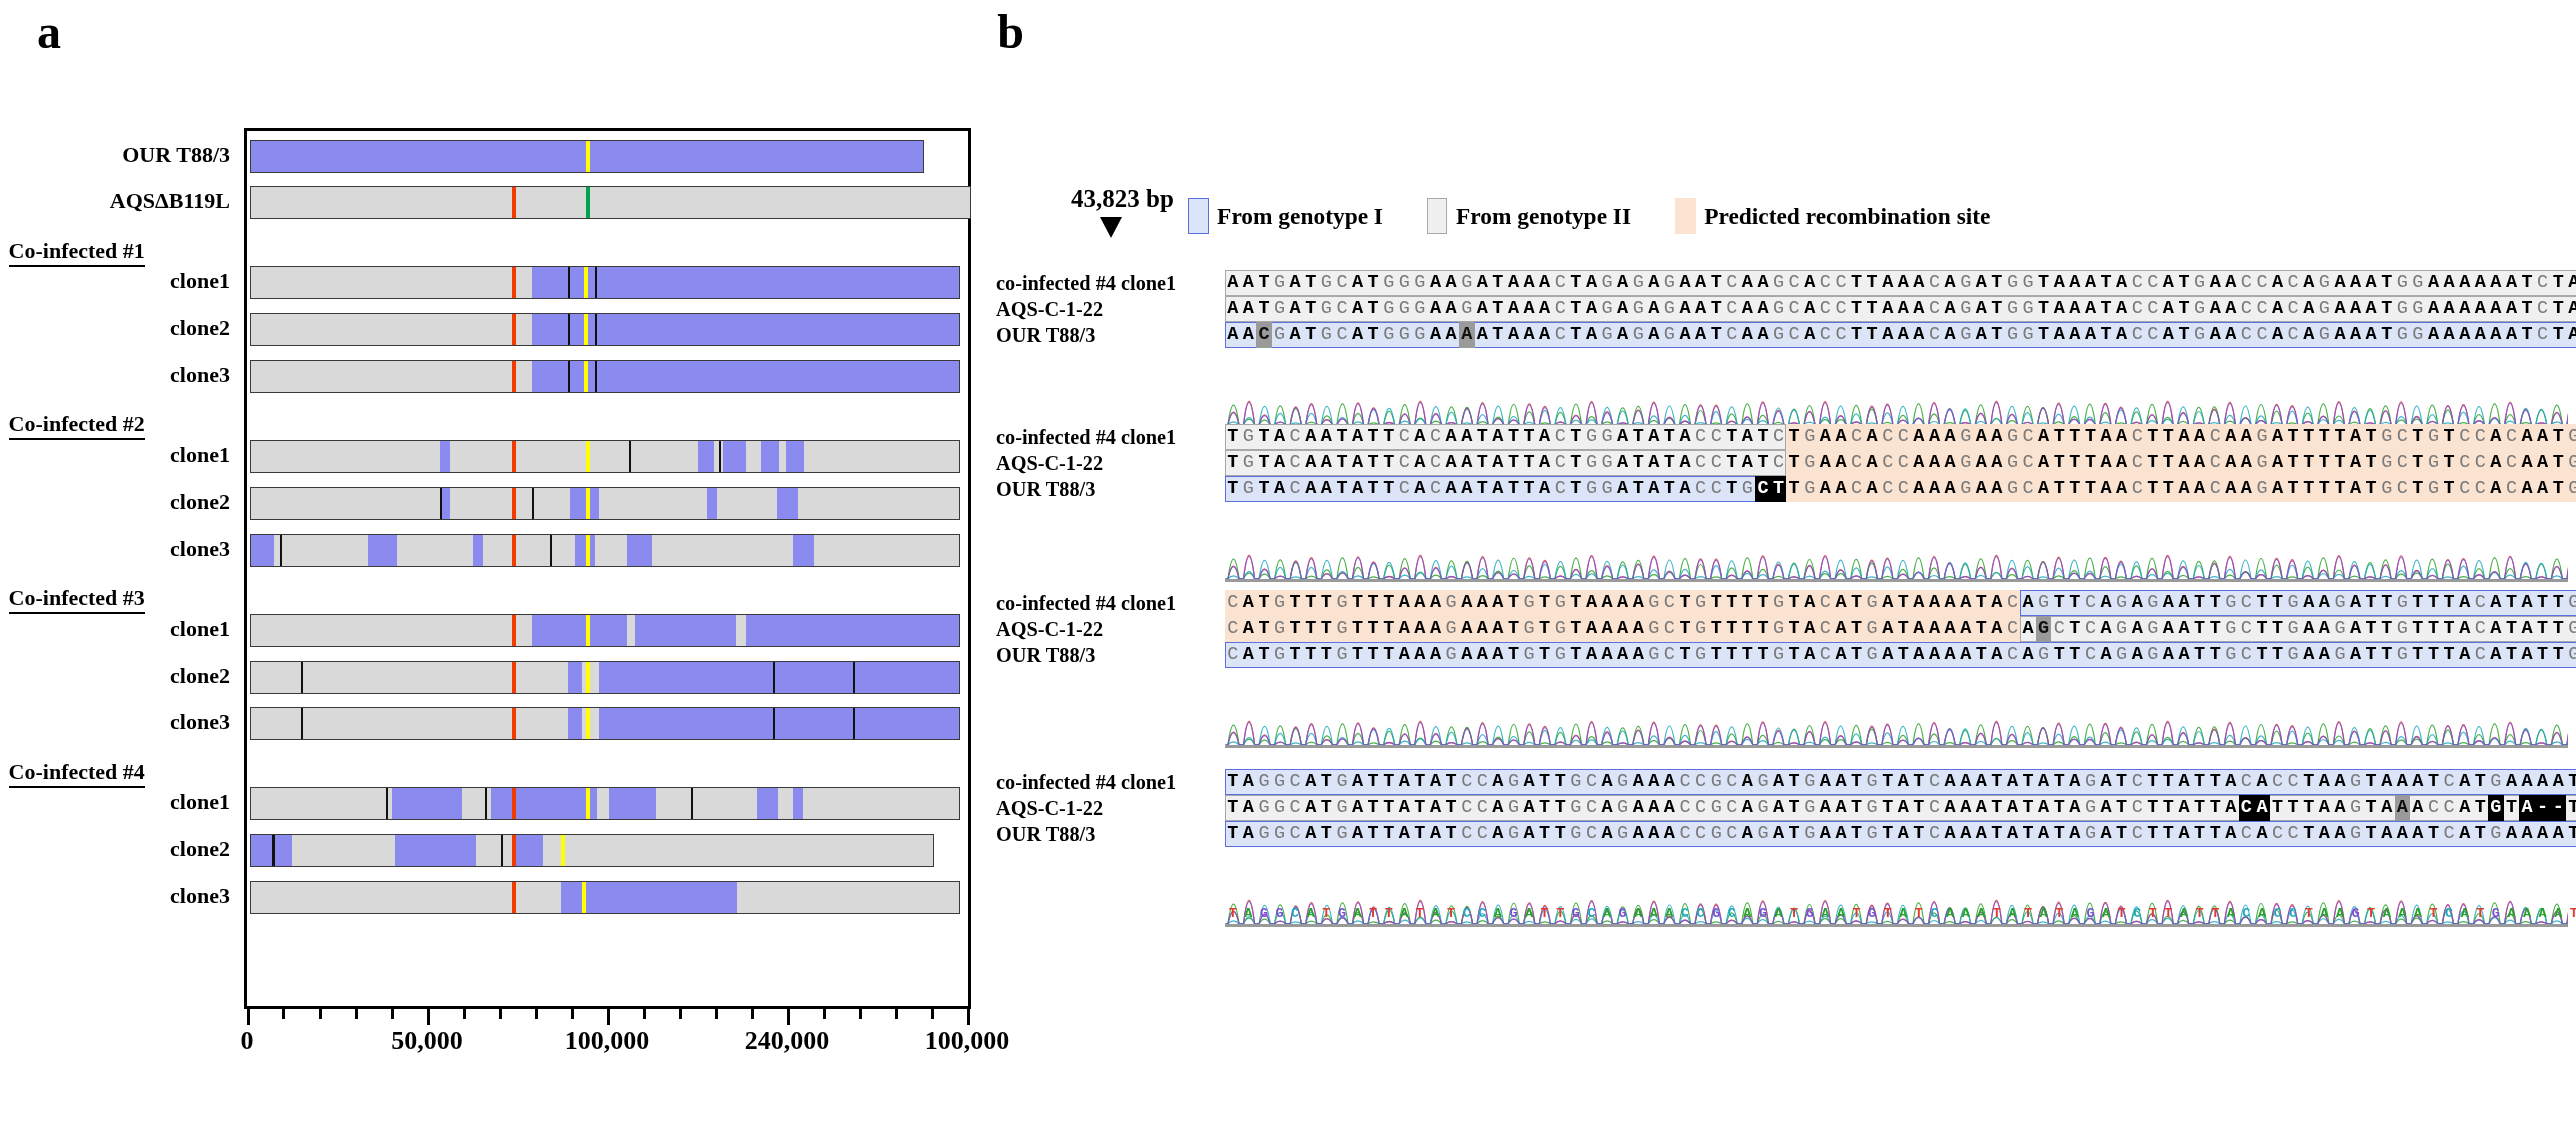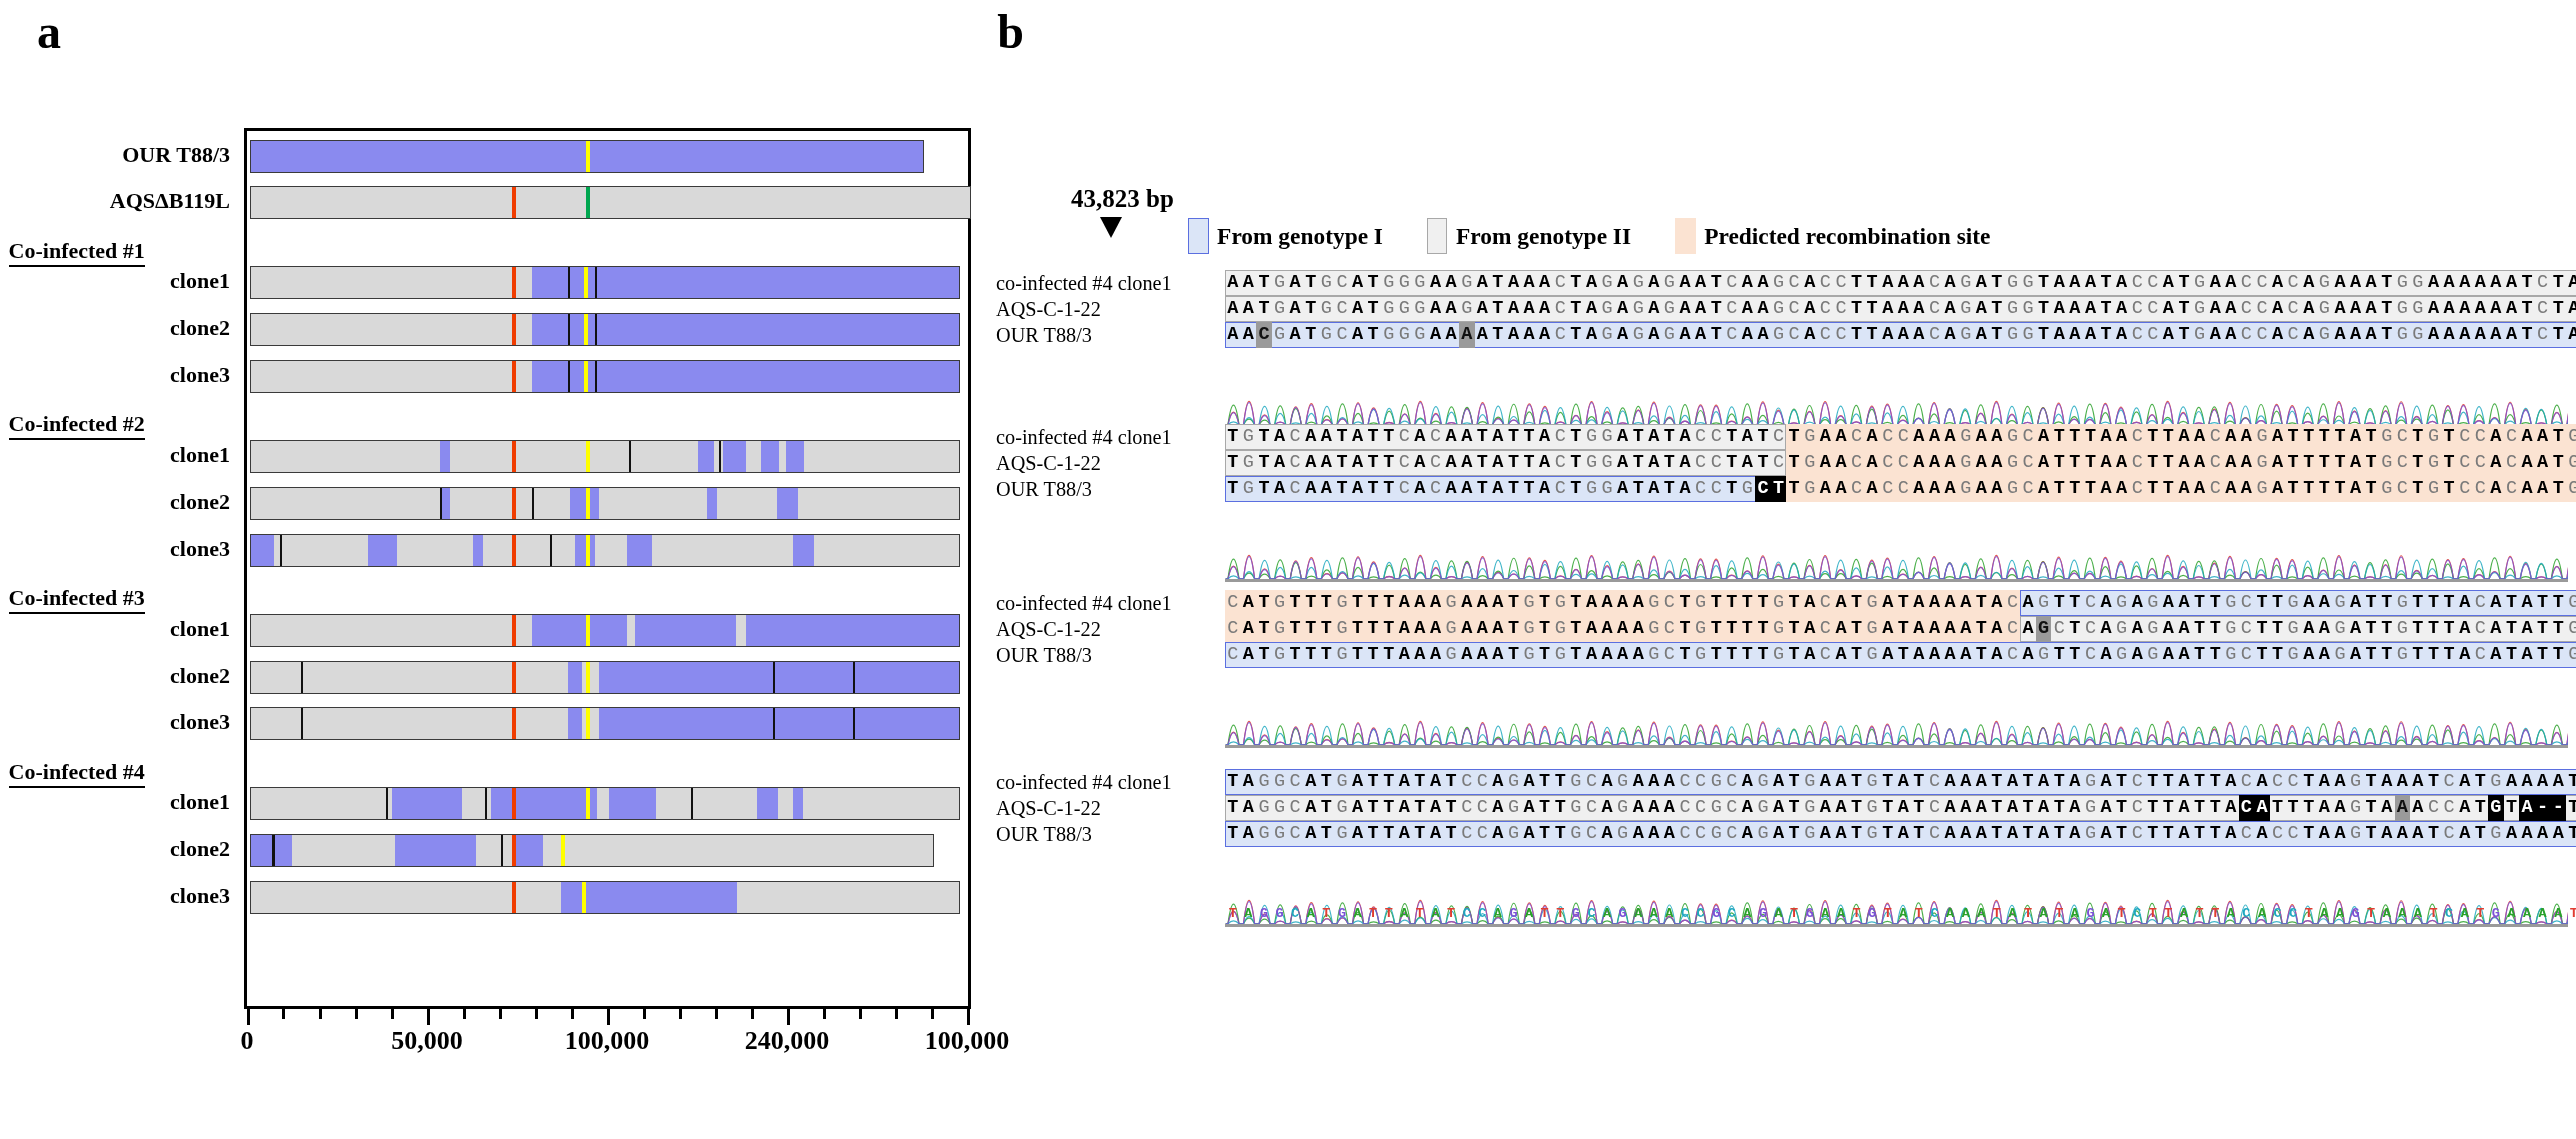--- a/index.html
+++ b/index.html
@@ -42,28 +42,28 @@
 
   
   #panel-b{position:absolute;left:985px;top:0;width:1591px;height:1139px;}
 
   .legend-b{position:absolute;left:203px;top:198px;display:flex;align-items:center;gap:0px;}
   .bp-callout{position:absolute;left:86px;top:185px;font-size:25px;font-weight:bold;
               font-family:"Liberation Serif",serif;white-space:nowrap;}
   .arrow-down{position:absolute;left:115px;top:217px;width:0;height:0;
               border-left:11px solid transparent;border-right:11px solid transparent;
               border-top:21px solid #000;}
-  .lgb-item{display:flex;align-items:center;margin-right:44px;margin-top:20px;}
+  .lgb-item{display:flex;align-items:center;margin-right:44px;}
   .lgb-swatch{width:18.5px;height:34px;display:inline-block;}
   .lgb-label{font-size:23.4px;font-weight:bold;margin-left:8.6px;white-space:nowrap;
              font-family:"Liberation Serif",serif;}
 
   .align-block{position:absolute;left:0;width:1591px;}
   .names{position:absolute;left:11px;top:0;width:228px;}
-  .name{font-size:20.3px;font-weight:normal;font-family:"Liberation Serif",serif;
+  .name{font-size:20.3px;font-weight:bold;font-family:"Liberation Serif",serif;
         line-height:26px;white-space:nowrap;}
   .seqwrap{position:absolute;left:240px;top:0;width:1343px;}
   .seqrow{position:relative;height:26px;line-height:26px;white-space:nowrap;
           font-family:"Liberation Mono","DejaVu Sans Mono",monospace;
           font-size:18.5px;letter-spacing:0px;}
   .seqrow .b{display:inline-block;width:15.6px;text-align:center;font-weight:bold;}
   .seqrow .b.dim{color:#7a7a7a;font-weight:normal;}
   .seqrow .b.blk{background:#000;color:#fff;}
   .seqrow .b.gry{background:#9a9a9a;color:#111;}
   .bg-gt1{background:#dbe5f7;border:1.2px solid #5b6fe0;box-sizing:border-box;}

